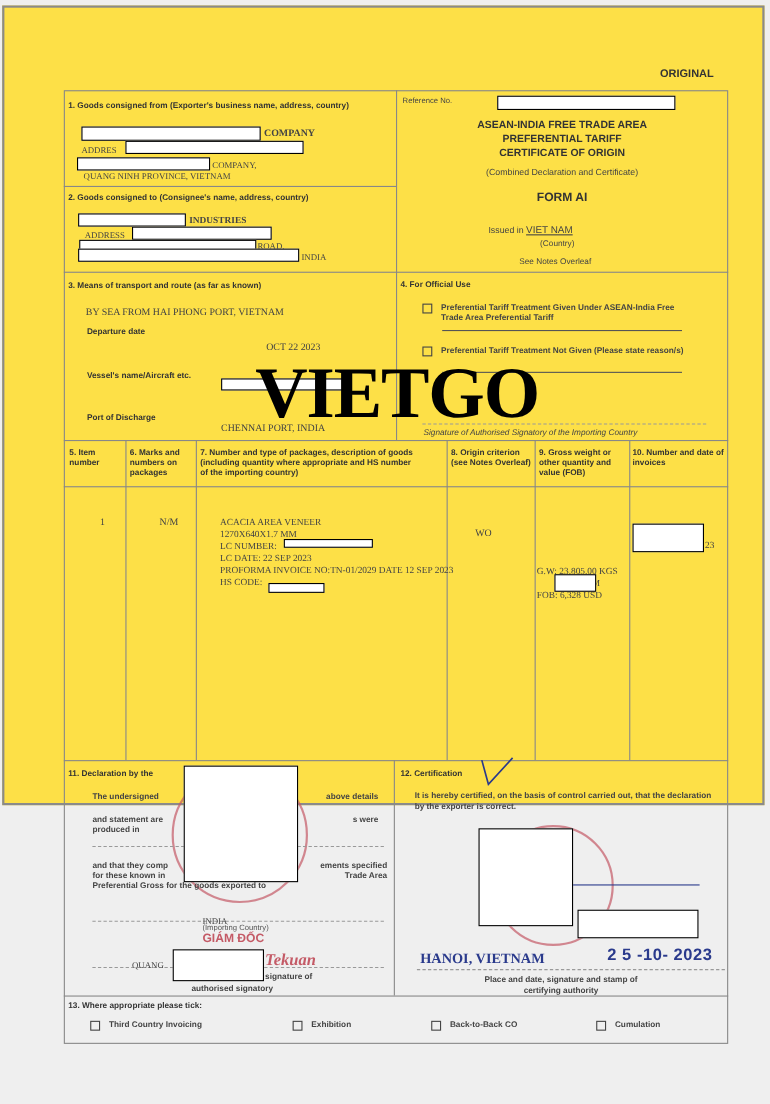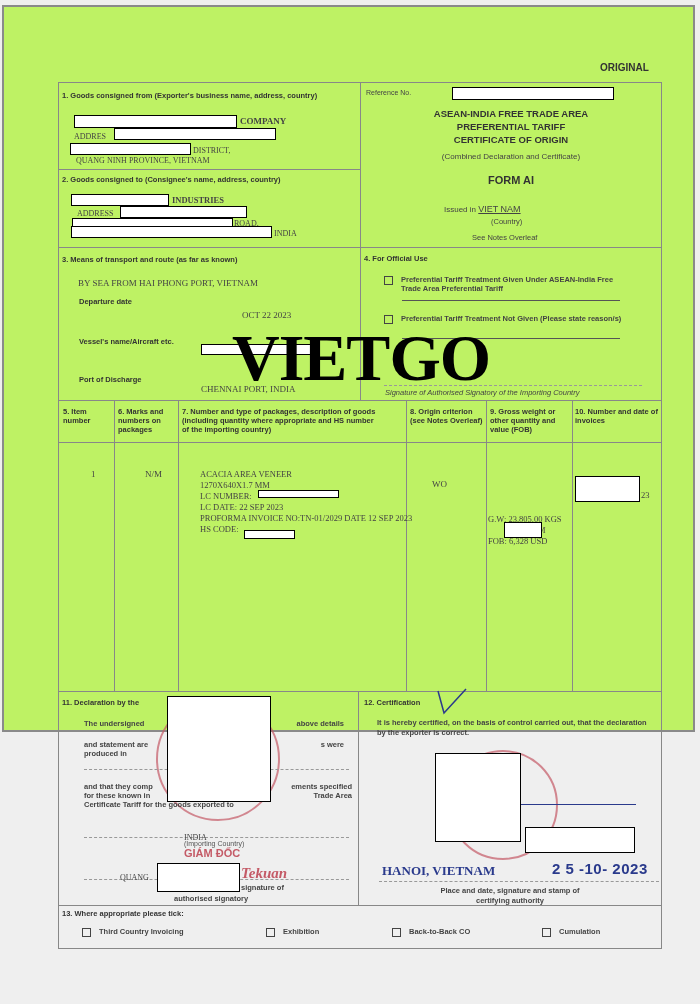--- a/index.html
+++ b/index.html
@@ -2,21 +2,21 @@
 <html><head>
 <meta charset="utf-8">
 <style>
   html, body { margin: 0; padding: 0; }
   body {
     width: 700px; height: 1004px; background: #efefef; position: relative; overflow: hidden;
     font-family: "Liberation Sans", sans-serif; color: #222;
   }
   .page {
     position: absolute; left: 2px; top: 5px; width: 693px; height: 727px;
-    background: #bef264; border: 2px solid #8a8a8a; box-sizing: border-box;
+    background: #fde047; border: 2px solid #8a8a8a; box-sizing: border-box;
   }
   .abs { position: absolute; }
   .sans { font-family: "Liberation Sans", sans-serif; }
   .serif { font-family: "Liberation Serif", serif; }
   .lbl { font-size: 7.5px; font-weight: bold; color: #333; line-height: 9px; }
   .val { font-family: "Liberation Serif", serif; font-size: 9px; color: #444; line-height: 11px; }
   .redact { position: absolute; background: #fff; border: 1.5px solid #000; box-sizing: border-box; }
   .box { position: absolute; border: 1px solid #888; box-sizing: border-box; }
   .hline { position: absolute; height: 0; border-top: 1px solid #888; }
   .vline { position: absolute; width: 0; border-left: 1px solid #888; }
@@ -49,21 +49,21 @@
   <div class="vline" style="left:402px; top:393px; height:291px;"></div>
   <div class="vline" style="left:482px; top:393px; height:291px;"></div>
   <div class="vline" style="left:568px; top:393px; height:291px;"></div>
 
   <div class="abs lbl" style="left:58px; top:84px; width:260px;">1. Goods consigned from (Exporter's business name, address, country)</div>
   <div class="redact" style="left:70px; top:108px; width:163px; height:13px;"></div>
   <div class="abs val" style="left:236px; top:109px; font-weight:bold;">COMPANY</div>
   <div class="abs val" style="left:70px; top:124px; font-size:8px;">ADDRES</div>
   <div class="redact" style="left:110px; top:121px; width:162px; height:12px;"></div>
   <div class="redact" style="left:66px; top:136px; width:121px; height:12px;"></div>
-  <div class="abs val" style="left:189px; top:138px; font-size:8px;">DISTRICT,</div>
+  <div class="abs val" style="left:189px; top:138px; font-size:8px;">COMPANY,</div>
   <div class="abs val" style="left:72px; top:148px; font-size:8px;">QUANG NINH PROVINCE, VIETNAM</div>
 
   <div class="abs sans" style="left:362px; top:82px; font-size:7px; color:#444;">Reference No.</div>
   <div class="redact" style="left:448px; top:80px; width:162px; height:13px;"></div>
   <div class="abs center sans" style="left:356px; top:100px; width:302px; font-size:9.5px; font-weight:bold; line-height:13px; color:#333;">
     <div>ASEAN-INDIA FREE TRADE AREA</div>
     <div>PREFERENTIAL TARIFF</div>
     <div>CERTIFICATE OF ORIGIN</div>
   </div>
   <div class="abs center sans" style="left:356px; top:145px; width:302px; font-size:8px; color:#444;">(Combined Declaration and Certificate)</div>
@@ -155,21 +155,21 @@
   <div class="dash" style="left:80px; top:762px; width:265px;"></div>
   <div class="abs sans" style="left:80px; top:775px; width:268px; font-size:7.5px; font-weight:bold; color:#444; line-height:9px;">
     <div style="display:flex; justify-content:space-between;">
         <span>and that they comp</span>
         <span>ements specified</span>
       </div>
     <div style="display:flex; justify-content:space-between;">
         <span>for these known in</span>
         <span>Trade Area</span>
       </div>
-    <div>Certificate Tariff for the goods exported to</div>
+    <div>Preferential Gross for the goods exported to</div>
   </div>
   <div class="redact" style="left:163px; top:689px; width:104px; height:106px;"></div>
   <div class="dash" style="left:80px; top:830px; width:265px;"></div>
   <div class="abs val" style="left:180px; top:825px; font-size:8px;">INDIA</div>
   <div class="abs sans" style="left:180px; top:833px; font-size:7px; color:#555;">(Importing Country)</div>
   <div class="abs sans" style="left:180px; top:840px; font-size:11px; color:#c45a66; font-weight:bold;">GIÁM ĐỐC</div>
   <div class="dash" style="left:80px; top:872px; width:265px;"></div>
   <div class="abs val" style="left:116px; top:865px; font-size:8px;">QUANG</div>
   <div class="redact" style="left:153px; top:856px; width:83px; height:29px;"></div>
   <div class="abs serif" style="left:237px; top:858px; font-size:15px; font-style:italic; font-weight:bold; color:#c45a66;">Tekuan</div>

